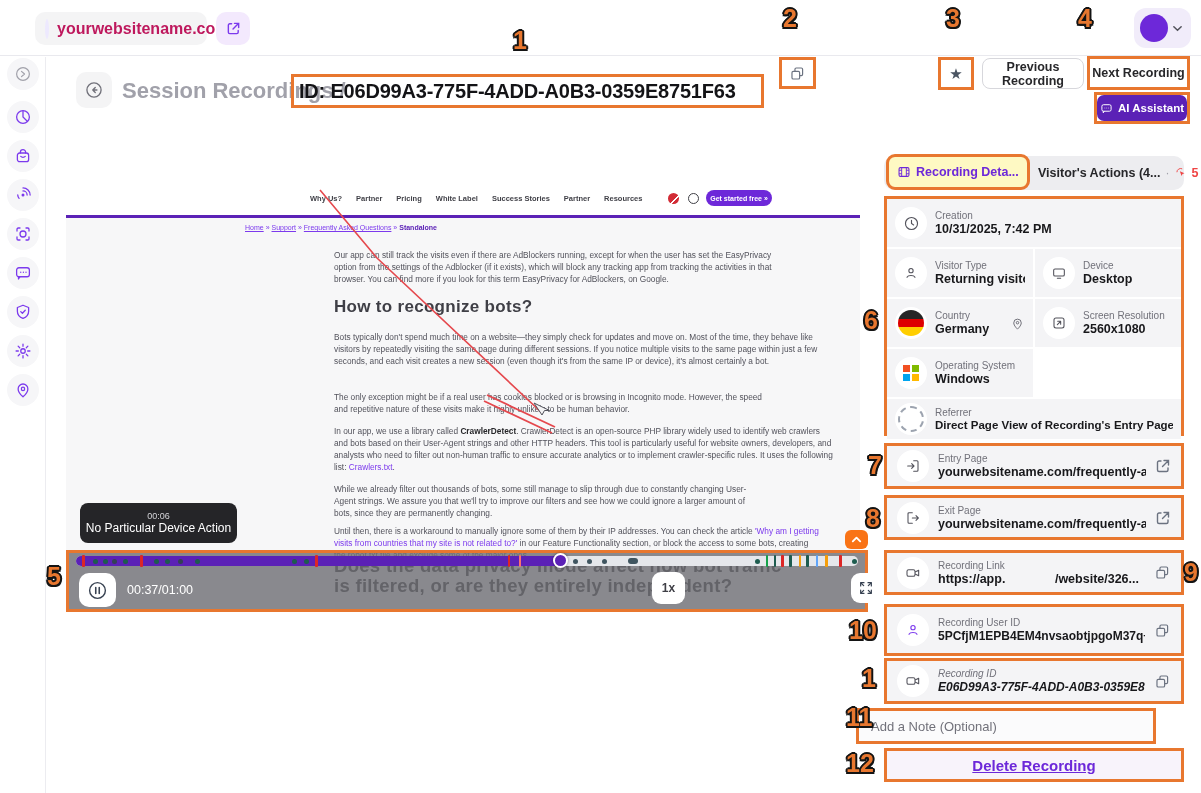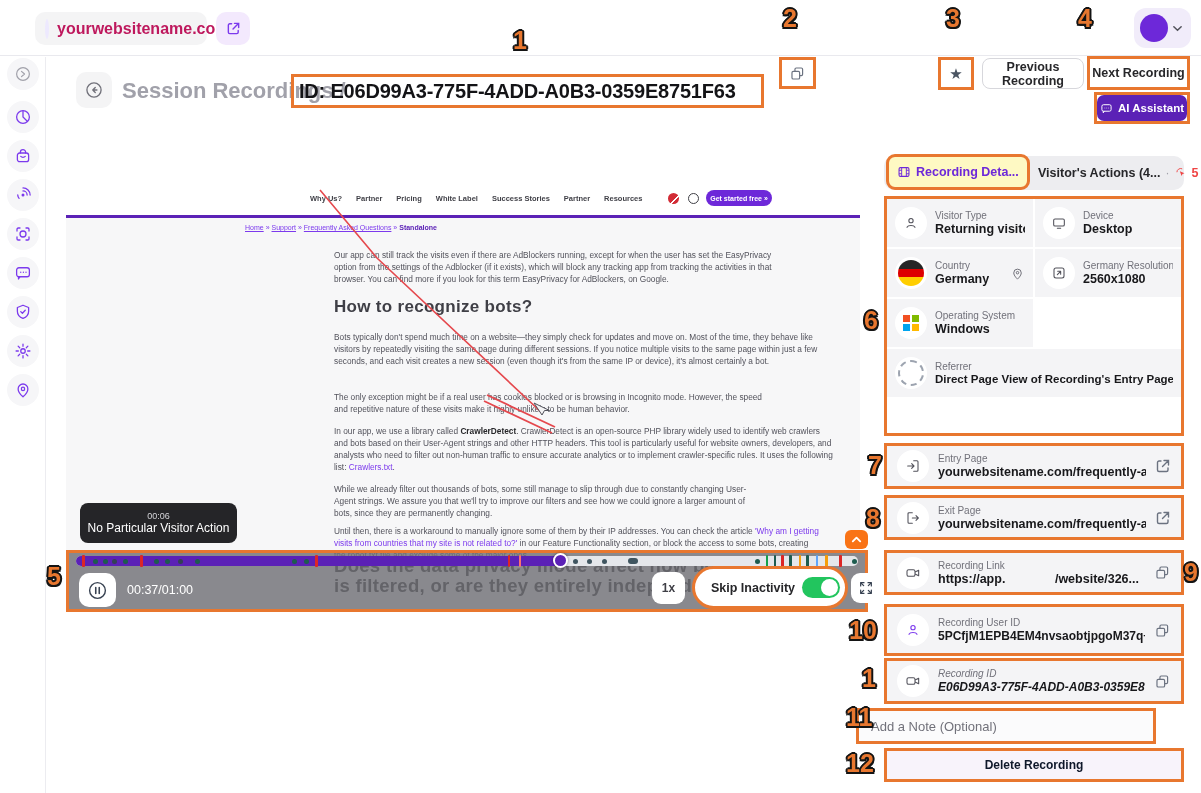--- a/index.html
+++ b/index.html
@@ -102,21 +102,21 @@
   .chrome-logo { width:22px; height:22px; border-radius:50%; background:conic-gradient(from -50deg,#ea4335 0 33%,#34a853 33% 66%,#fbbc05 66% 100%); position:relative; }
   .chrome-logo::after { content:""; position:absolute; left:5px; top:5px; width:12px; height:12px; border-radius:50%; background:#fff; }
   .chrome-logo::before { content:""; position:absolute; left:7px; top:7px; width:8px; height:8px; border-radius:50%; background:#4285f4; z-index:1; }
   .dashed-circle { width:26px; height:26px; border-radius:50%; border:2px dashed #9ca3af; }
   .rowcard { display:flex; align-items:center; gap:9px; padding:5px 10px; height:100%; }
   .rc-right { margin-left:auto; cursor:pointer; display:flex; align-items:center; }
   .note-field { position:absolute; left:856px; top:708px; width:300px; height:36px; border:3px solid #e8772f; background:#fbfbfc; }
   .note-input { width:100%; height:100%; border:none; outline:none; background:transparent; font-size:13px; color:#3f3f46; padding:0 12px; font-family:"Liberation Sans",sans-serif; }
   .note-input::placeholder { color:#71717a; }
   .delete-card { position:absolute; left:884px; top:748px; width:300px; height:34px; border:3px solid #e8772f; background:#f8f3fb; display:flex; align-items:center; justify-content:center; cursor:pointer; }
-  .delete-label { font-size:12px; font-weight:700; color:#0f172a; }
+  .delete-label { font-size:15px; font-weight:700; color:#6d28d9;text-decoration:underline; }
   .linkrow { display:flex; align-items:baseline; flex:1; justify-content:space-between; padding-right:6px; }
 
   
   .annonum { position:absolute; font-size:25px; font-weight:800; color:#e8772f; z-index:20;
     text-shadow:-1.5px -1.5px 0 #141414, 1.5px -1.5px 0 #141414, -1.5px 1.5px 0 #141414, 1.5px 1.5px 0 #141414, 0 -2px 0 #141414, 0 2px 0 #141414, -2px 0 0 #141414, 2px 0 0 #141414; }
 </style>
 </head>
 <body>
 
 <div class="stage">
@@ -280,21 +280,21 @@
 
     <svg class="trail" width="794" height="427" viewBox="0 0 794 427">
       <path d="M254 5 L311 73 L476 228" fill="none" stroke="#e5484d" stroke-width="1.6"></path>
       <path d="M421 210 L489 242 M418 216 L486 248" fill="none" stroke="#e5484d" stroke-width="1.8"></path>
       <path d="M468 218 l8 12 2.5-4.5 5 0z" fill="#f4f4f5" stroke="#52525b" stroke-width="1"></path>
     </svg>
   </div>
 
   <div class="tooltip">
     <span class="tt-time">00:06</span>
-    <span class="tt-label">No Particular Visitor Action</span>
+    <span class="tt-label">No Particular Device Action</span>
   </div>
 
   <div class="collapse-btn">
     <svg width="13" height="13" viewBox="0 0 14 14">
         <path d="M3 9l4-4 4 4" fill="none" stroke="#fff" stroke-width="2" stroke-linecap="round" stroke-linejoin="round"></path>
       </svg>
   </div>
   <div class="player">
     <div class="tl">
       <div class="tl-fill" style="width: 62%;"></div>
@@ -333,30 +333,20 @@
       <div class="tl-playhead" style="left: 62%;"></div>
     </div>
     <div class="pause-btn">
       <svg width="21" height="21" viewBox="0 0 24 24">
           <circle cx="12" cy="12" r="9" fill="none" stroke="#374151" stroke-width="1.6"></circle>
           <path d="M10 8.5v7M14 8.5v7" stroke="#374151" stroke-width="1.8" stroke-linecap="round"></path>
         </svg>
     </div>
     <span class="ptime">00:37/01:00</span>
     <div class="speed-btn">1x</div>
-    <div class="skip-pill">
-      <svg width="17" height="17" viewBox="0 0 24 24">
-          <circle cx="12" cy="12" r="9" fill="none" stroke="#374151" stroke-width="1.5"></circle>
-          <path d="M8.5 8.5l4.5 3.5-4.5 3.5zM15 8.5v7" fill="#374151" stroke="#374151" stroke-width="1.2" stroke-linejoin="round"></path>
-        </svg>
-      <span class="skip-label">Skip Inactivity</span>
-      <span class="toggle">
-          <span class="toggle-knob"></span>
-        </span>
-    </div>
     <div class="fs-real">
       <svg width="16" height="16" viewBox="0 0 24 24">
           <path d="M4 9V4h5M15 4h5v5M20 15v5h-5M9 20H4v-5" fill="none" stroke="#374151" stroke-width="1.8" stroke-linecap="round" stroke-linejoin="round"></path>
           <path d="M4.5 4.5l4 4M19.5 4.5l-4 4M19.5 19.5l-4-4M4.5 19.5l4-4" stroke="#374151" stroke-width="1.8" stroke-linecap="round"></path>
         </svg>
     </div>
   </div>
 
   <div class="tabbar">
     <div class="tab-inactive">
@@ -377,20 +367,32 @@
     <div class="tab-active">
       <svg width="14" height="14" viewBox="0 0 24 24">
           <rect x="3.5" y="4.5" width="17" height="15" rx="2.5" fill="none" stroke="#6d28d9" stroke-width="1.8"></rect>
           <path d="M8 4.5v15M16 4.5v15M3.5 9h4.5M3.5 15h4.5M16 9h4.5M16 15h4.5" stroke="#6d28d9" stroke-width="1.6"></path>
         </svg>
       <span class="tab-active-label">Recording Deta...</span>
     </div>
   </div>
 
   <div class="card dgrid" style="top:196px; height:240px; grid-template-rows:48px 48px 48px 48px 40px;">
+    <div class="dcell full">
+      <span class="ic-circle">
+          <svg width="17" height="17" viewBox="0 0 24 24">
+            <circle cx="12" cy="12" r="8.5" fill="none" stroke="#52525b" stroke-width="1.6"></circle>
+            <path d="M12 7.5V12l3 2" fill="none" stroke="#52525b" stroke-width="1.6" stroke-linecap="round"></path>
+          </svg>
+        </span>
+      <span class="dtext">
+          <div class="dlabel">Creation</div>
+          <div class="dvalue">10/31/2025, 7:42 PM</div>
+        </span>
+    </div>
     <div class="dcell">
       <span class="ic-circle">
           <svg width="16" height="16" viewBox="0 0 24 24">
             <circle cx="12" cy="8.5" r="3.2" fill="none" stroke="#52525b" stroke-width="1.6"></circle>
             <path d="M6 18.5c1.6-3.6 10.4-3.6 12 0" fill="none" stroke="#52525b" stroke-width="1.6" stroke-linecap="round"></path>
           </svg>
         </span>
       <span class="dtext">
           <div class="dlabel">Visitor Type</div>
           <div class="dvalue">Returning visitor</div>
@@ -424,21 +426,21 @@
         </span>
     </div>
     <div class="dcell">
       <span class="ic-circle">
           <svg width="16" height="16" viewBox="0 0 24 24">
             <rect x="4.5" y="4.5" width="15" height="15" rx="3" fill="none" stroke="#52525b" stroke-width="1.6"></rect>
             <path d="M9.5 14.5l5-5M10 9.5h4.5V14" fill="none" stroke="#52525b" stroke-width="1.6" stroke-linecap="round" stroke-linejoin="round"></path>
           </svg>
         </span>
       <span class="dtext">
-          <div class="dlabel">Germany Resolution</div>
+          <div class="dlabel">Screen Resolution</div>
           <div class="dvalue">2560x1080</div>
         </span>
     </div>
     <div class="dcell">
       <span class="ic-circle">
           <span class="win-logo">
             <span style="background:#f25022"></span>
             <span style="background:#7fba00"></span>
             <span style="background:#00a4ef"></span>
             <span style="background:#ffb900"></span>

